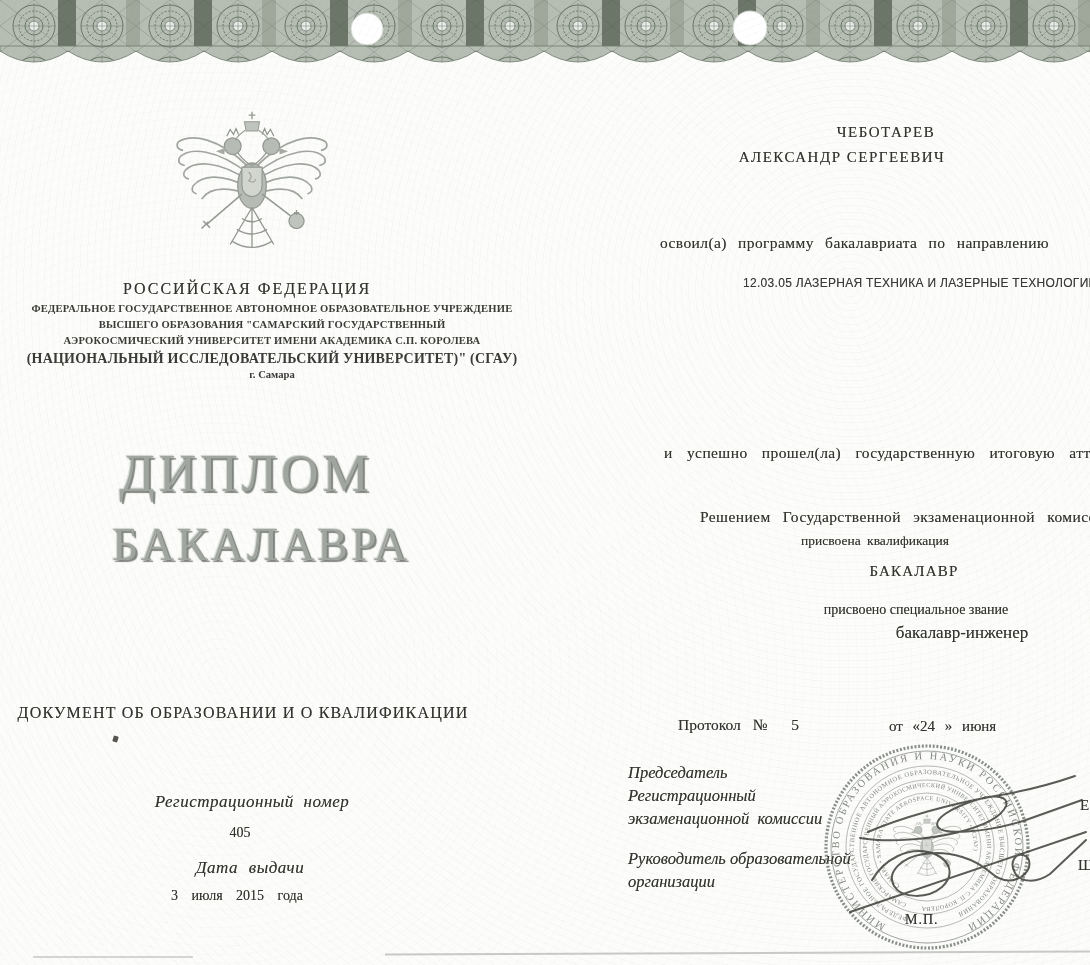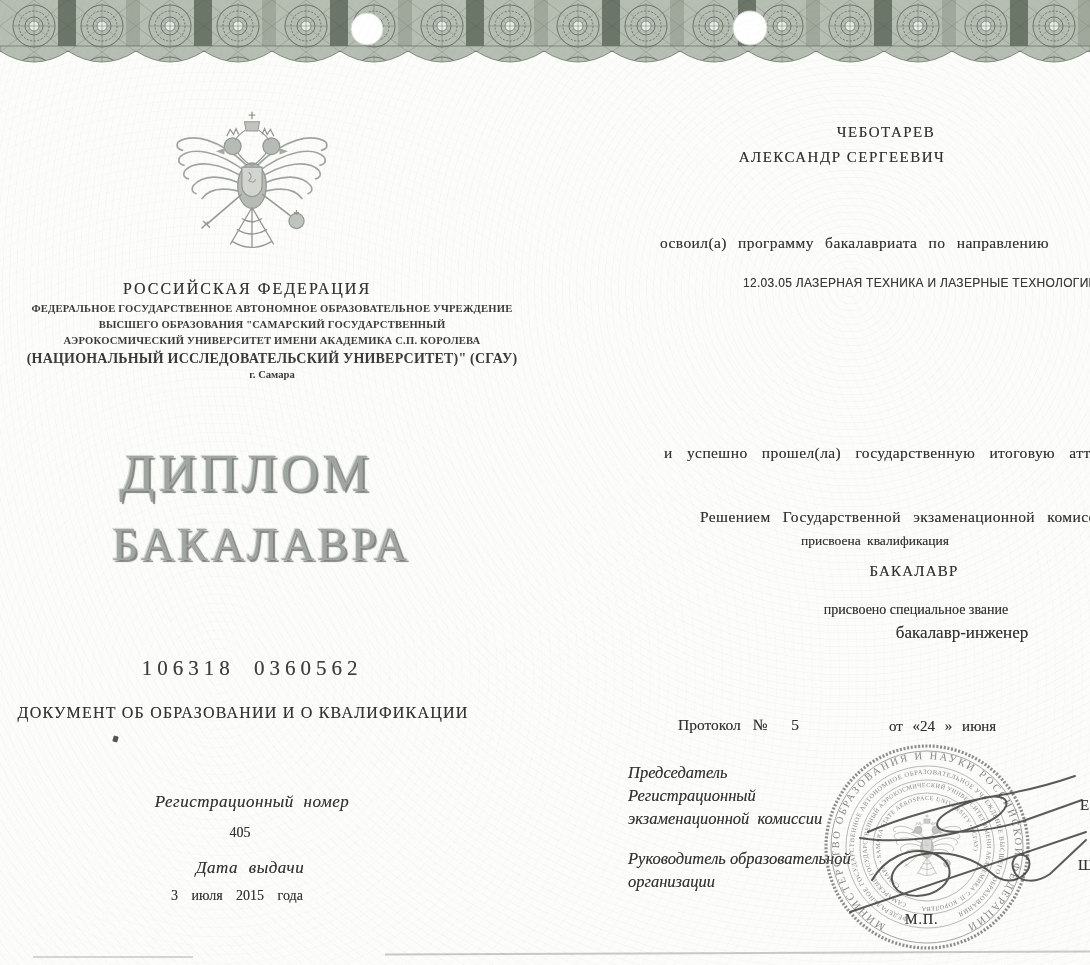--- a/index.html
+++ b/index.html
@@ -119,21 +119,20 @@
 
   <div class="abs ctr" style="left:272px;top:303px;font-size:10.6px;font-weight:bold;letter-spacing:.2px;color:#3a3a37;text-align:right;">ФЕДЕРАЛЬНОЕ ГОСУДАРСТВЕННОЕ АВТОНОМНОЕ ОБРАЗОВАТЕЛЬНОЕ УЧРЕЖДЕНИЕ</div>
   <div class="abs ctr" style="left:272px;top:319px;font-size:10.6px;font-weight:bold;letter-spacing:.2px;color:#3a3a37;">ВЫСШЕГО ОБРАЗОВАНИЯ "САМАРСКИЙ ГОСУДАРСТВЕННЫЙ</div>
   <div class="abs ctr" style="left:272px;top:335px;font-size:10.6px;font-weight:bold;letter-spacing:.2px;color:#3a3a37;">АЭРОКОСМИЧЕСКИЙ УНИВЕРСИТЕТ ИМЕНИ АКАДЕМИКА С.П. КОРОЛЕВА</div>
   <div class="abs ctr" style="left:272px;top:351px;font-size:14px;font-weight:bold;letter-spacing:.2px;color:#3a3a37;">(НАЦИОНАЛЬНЫЙ ИССЛЕДОВАТЕЛЬСКИЙ УНИВЕРСИТЕТ)" (СГАУ)</div>
   <div class="abs ctr" style="left:272px;top:369px;font-size:10.6px;font-weight:bold;color:#3a3a37;">г. Самара</div>
 
   <div class="abs ctr title-line" style="left:246px;top:444px;font-size:52px;letter-spacing:4px;">ДИПЛОМ</div>
   <div class="abs ctr title-line" style="left:261px;top:518px;font-size:46px;letter-spacing:3px;">БАКАЛАВРА</div>
 
-  <div class="abs ctr soft" style="left:252px;top:656px;font-size:21px;letter-spacing:5px;word-spacing:9px;color:#3f3f3c;">106318 0360562</div>
 
   <div class="abs ctr soft" style="left:243px;top:704px;font-size:16px;letter-spacing:1.2px;">ДОКУМЕНТ ОБ ОБРАЗОВАНИИ И О КВАЛИФИКАЦИИ</div>
   <div class="abs" style="left:113px;top:736px;width:5px;height:6px;background:#55544f;transform:rotate(18deg);border-radius:1px;"></div>
 
   <div class="abs ctr it soft" style="left:252px;top:792px;font-size:17px;letter-spacing:.5px;word-spacing:5px;">Регистрационный номер</div>
   <div class="abs ctr soft" style="left:240px;top:825px;font-size:14px;">405</div>
   <div class="abs ctr it soft" style="left:250px;top:858px;font-size:17px;letter-spacing:.5px;word-spacing:6px;">Дата выдачи</div>
   <div class="abs ctr soft" style="left:237px;top:888px;font-size:14px;word-spacing:10px;">3 июля 2015 года</div>
 
   <div class="abs ctr soft" style="left:886px;top:124px;font-size:15px;letter-spacing:1.5px;">ЧЕБОТАРЕВ</div>

